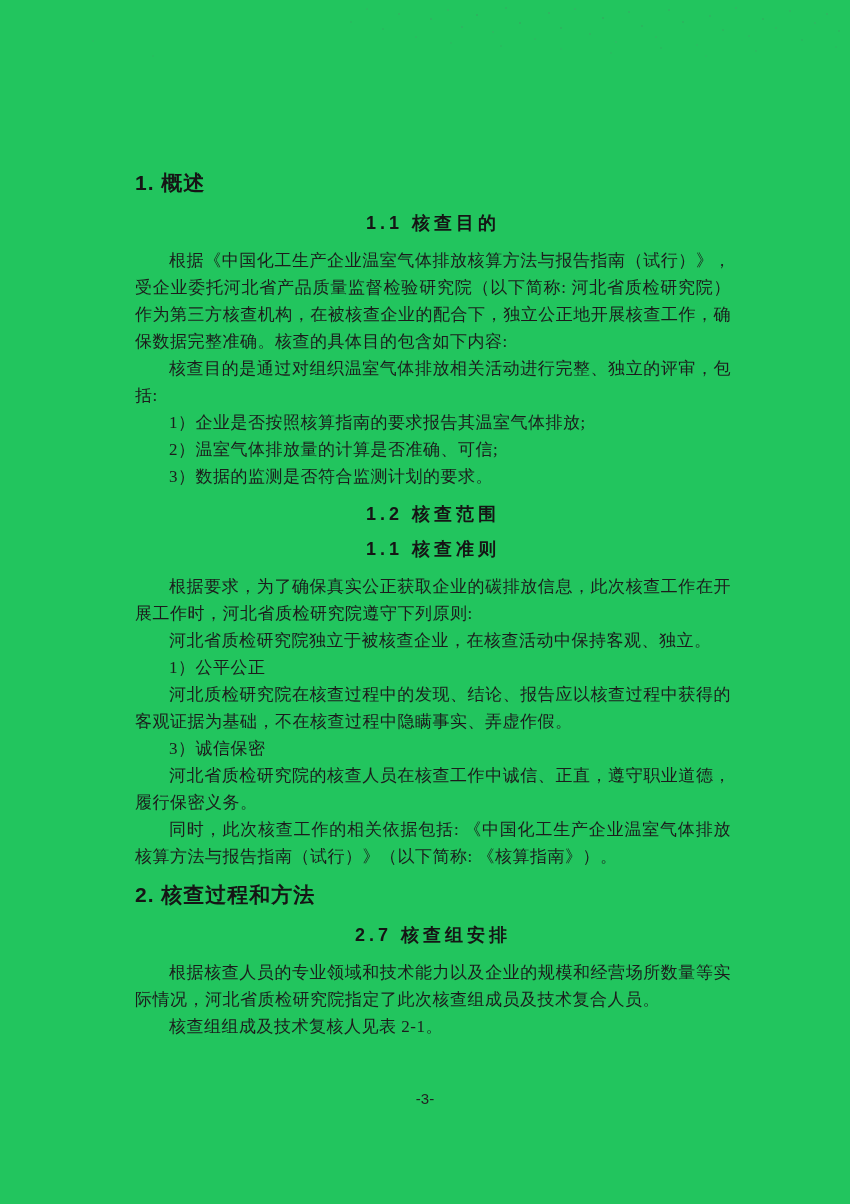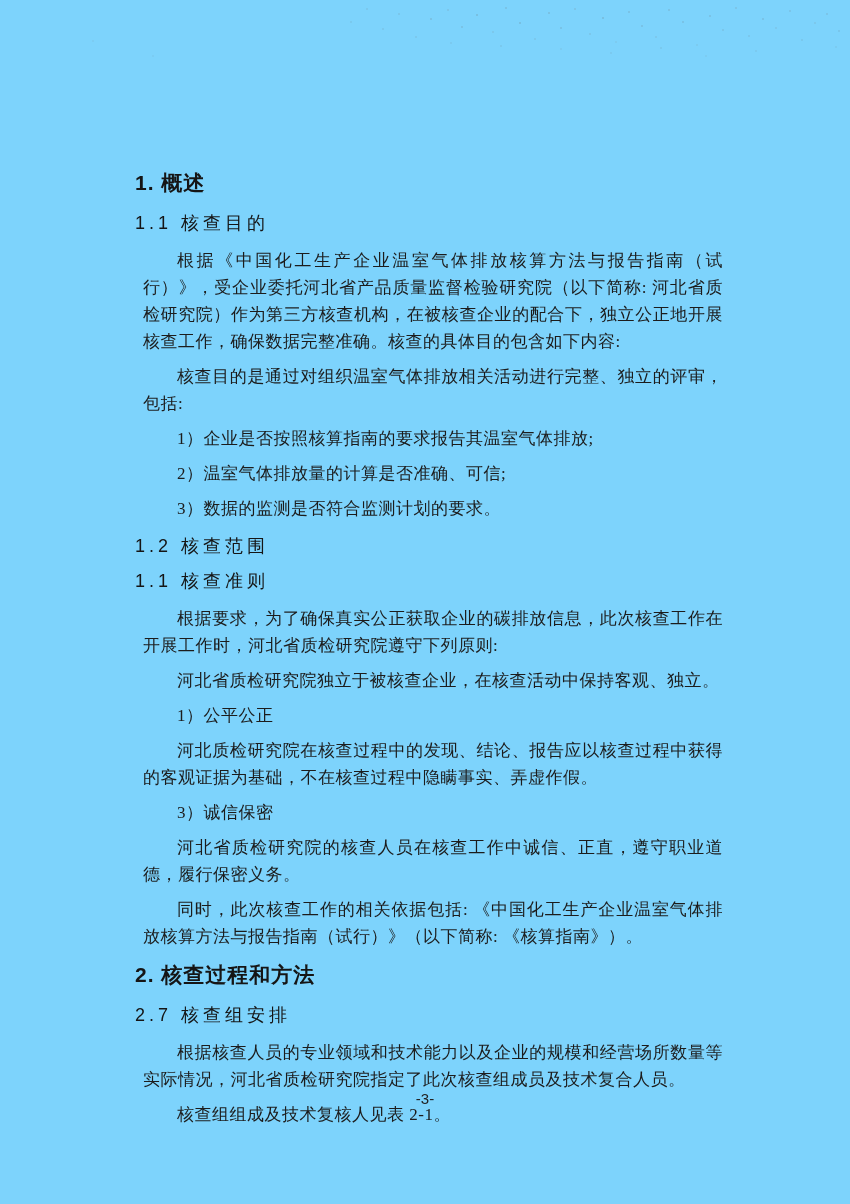--- a/index.html
+++ b/index.html
@@ -6,21 +6,21 @@
   body {
     width: 850px; height: 1204px;
     background: #ffffff;
     font-family: "Liberation Serif", "DejaVu Serif", serif;
     color: #1c1c1c;
     position: relative;
     overflow: hidden;
   }
   .page {
     position: absolute; inset: 0;
-    background: #7dd3fc;
+    background: #22c55e;
   }
   
   .scan-noise {
     position: absolute; top: 0; left: 0;
     width: 2px; height: 2px; background: transparent; border-radius: 50%;
     box-shadow:
       430px 18px 0 rgba(110,110,110,.22), 447px 9px 0 rgba(120,120,120,.18),
       461px 26px 0 rgba(110,110,110,.20), 476px 14px 0 rgba(100,100,100,.22),
       492px 31px 0 rgba(120,120,120,.16), 505px 7px 0 rgba(110,110,110,.20),
       519px 22px 0 rgba(100,100,100,.22), 534px 38px 0 rgba(120,120,120,.14),
@@ -54,29 +54,30 @@
     font-weight: 600;
     font-size: 21px;
     line-height: 26px;
     letter-spacing: 1px;
     margin: 12px 0 16px;
     color: #151515;
   }
   .h1.first { margin-top: 0; }
   .h2 {
     font-family: "Liberation Sans", "DejaVu Sans", sans-serif;
-    font-weight: normal;
+    font-weight: bold;
     font-size: 18px;
     line-height: 22px;
     letter-spacing: 4px;
     margin: 13px 0 13px;
     color: #151515;
+    text-align: center;
   }
   .para {
-    margin: 8px;
+    margin: 0;
     font-size: 17px;
     line-height: 27px;
     text-align: justify;
     text-indent: 2em;
     letter-spacing: 0.5px;
     color: #1c1c1c;
   }
   .footer {
     position: absolute;
     top: 1090px; left: 0;

